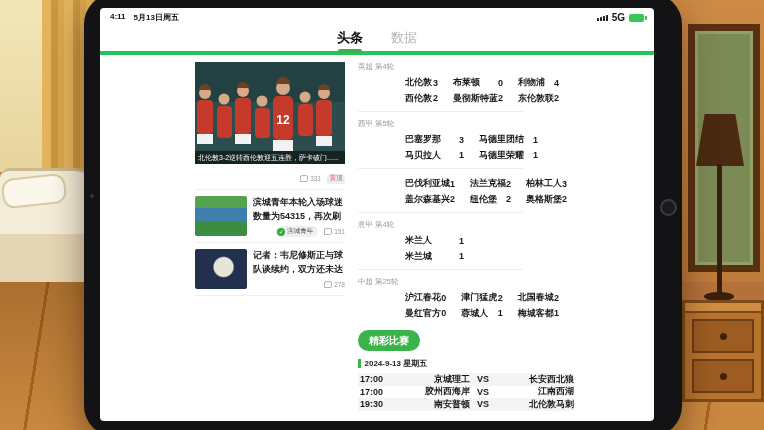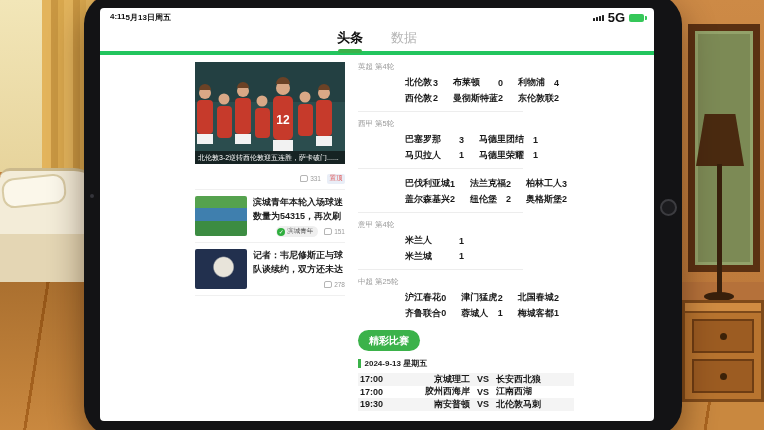--- a/index.html
+++ b/index.html
@@ -31,26 +31,26 @@
   .drawer.d1 { top:16px; } .drawer.d2 { top:56px; }
 
   
   .tablet { position:absolute; left:84px; top:-6px; width:598px; height:442px; background:#131315; border-radius:30px; box-shadow:0 14px 34px rgba(40,15,0,.45); }
   .home-btn { position:absolute; left:576px; top:205px; width:17px; height:17px; border-radius:50%; border:2px solid #3c3c40; background:#1b1b1e; }
   .camera-dot { position:absolute; left:6px; top:200px; width:4px; height:4px; border-radius:50%; background:#34343a; }
   .screen { position:absolute; left:16px; top:14px; width:554px; height:413px; background:#ffffff; border-radius:4px; overflow:hidden; }
 
   
   .statusbar { height:16px; display:flex; justify-content:space-between; align-items:center; padding:3px 10px 0; font-size:8px; color:#111; }
-  .sb-left { display:flex; font-weight:bold; }
+  .sb-left { display:flex; gap:8px; font-weight:bold; }
   .sb-right { display:flex; gap:4px; align-items:center; }
   .signal { display:flex; align-items:flex-end; gap:1px; }
   .signal i { display:block; width:2px; background:#222; border-radius:.5px; }
   .signal i:nth-child(1){height:3px}.signal i:nth-child(2){height:4px}.signal i:nth-child(3){height:5px}.signal i:nth-child(4){height:6px}
-  .net { font-size:13px; font-weight:bold; }
+  .net { font-size:10px; font-weight:bold; }
   .battery { position:relative; width:15px; height:8px; border-radius:2px; background:#35c759; }
   .battery:after { content:""; position:absolute; right:-2.5px; top:2px; width:2px; height:4px; background:#35c759; border-radius:0 1px 1px 0; }
 
   
   .tabbar { height:31px; display:flex; justify-content:center; align-items:center; gap:28px; border-bottom:4px solid #22c55e; }
   .tab { font-size:13px; color:#b3b3b3; position:relative; cursor:pointer; }
   .tab.active { color:#111; font-weight:bold; }
   .tab.active .underline { position:absolute; left:50%; bottom:-6px; width:24px; height:3.5px; margin-left:-12px; border-radius:2px; background:#3bb24a; }
 
   
@@ -93,21 +93,21 @@
   
   .fixtures-btn { display:inline-block; background:#3bb24a; color:#fff; font-size:10px; font-weight:bold; padding:3.5px 11px; border-radius:11px; margin:2px 0 5px; cursor:pointer; }
   .fixture-date { display:flex; align-items:center; gap:4px; margin:2px 0 4px; }
   .date-bar { width:2.5px; height:9px; background:#3bb24a; }
   .date-text { font-size:8px; font-weight:bold; color:#222; }
   .fixture-row { display:flex; align-items:center; height:12.6px; font-size:9px; font-weight:bold; color:#1a1a1a; }
   .fixture-row:nth-child(odd) { background:#f4f4f4; }
   .f-time { width:36px; padding-left:2px; }
   .f-home { width:76px; text-align:right; white-space:nowrap; }
   .f-vs { width:26px; text-align:center; }
-  .f-away { flex:1; text-align:left; white-space:nowrap; }
+  .f-away { flex:1; text-align:right; white-space:nowrap; }
 </style>
 </head>
 <body>
 
 <div class="room">
   <div class="wall"></div>
   <div class="window-light"></div>
   <div class="curtain"></div>
   <div class="bed"></div>
   <div class="pillow"></div>
@@ -375,21 +375,21 @@
         
         <div class="league">
           <div class="league-name">中超 第25轮</div>
           <div class="league-grid">
             <div class="match">
               <div class="m-row">
                   <span class="team">沪江春花</span>
                   <span class="score">0</span>
                 </div>
               <div class="m-row">
-                  <span class="team">齐鲁联合</span>
+                  <span class="team">曼红官方</span>
                   <span class="score">0</span>
                 </div>
             </div>
             <div class="match">
               <div class="m-row">
                   <span class="team">津门猛虎</span>
                   <span class="score">2</span>
                 </div>
               <div class="m-row">
                   <span class="team">蓉城人</span>

